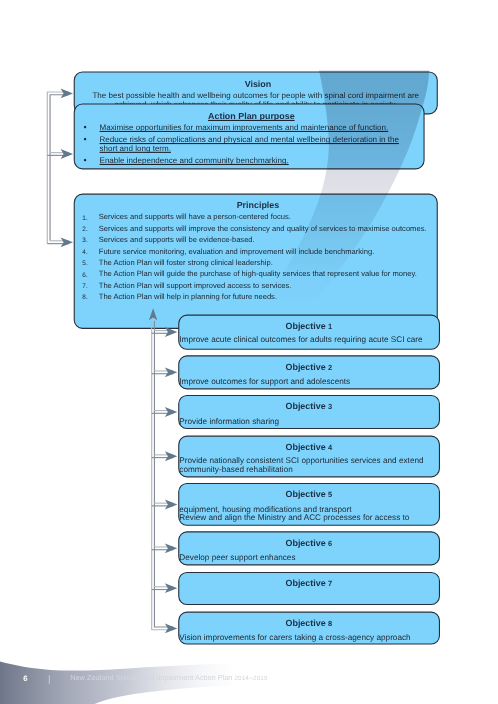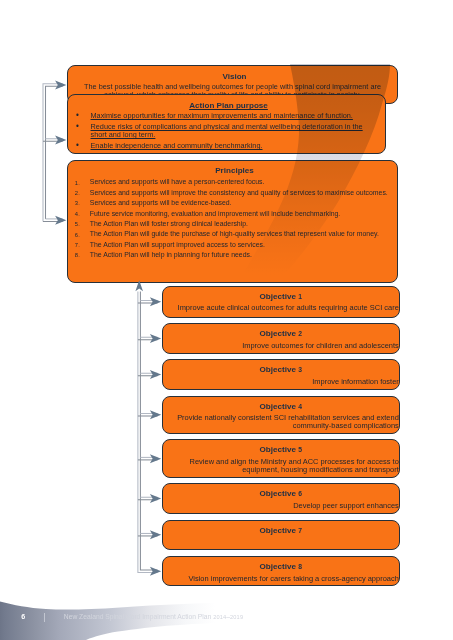--- a/index.html
+++ b/index.html
@@ -8,53 +8,53 @@
        -webkit-font-smoothing:antialiased;}
   #page{position:absolute;left:0;top:0;width:453px;height:640px;background:#fff;}
 
   .layer{position:absolute;left:0;top:0;width:453px;height:640px;}
   #watermark{mix-blend-mode:multiply;z-index:5;}
   #connectors{z-index:8;}
   #footerband{z-index:10;}
   .ft{z-index:12;}
 
   .box{position:absolute;z-index:1;box-sizing:border-box;border:1.1px solid #273039;
-       border-radius:8px;background:#f97316;color:#1e2530;overflow:hidden;}
+       border-radius:8px;background:#7dd3fc;color:#1e2530;overflow:hidden;}
   .ttl{font-weight:bold;color:#1c2f46;text-align:center;}
   .osf{font-size:0.84em;letter-spacing:0.15px;}
 
   
   #vision{left:67px;top:64.5px;width:331px;height:39px;}
   #vision .ttl{font-size:8.1px;line-height:8.1px;padding-top:7px;padding-left:4px;}
   #vision .body{font-size:7.3px;line-height:7.95px;text-align:center;padding-top:2.4px;}
 
   
   #purpose{left:67px;top:94px;width:319px;height:60px;text-decoration:underline;}
   #purpose .ttl{font-size:8.1px;line-height:8.1px;padding-top:7.2px;padding-left:4px;}
   #purpose ul{margin:0;padding:0;list-style:none;}
   #purpose li{font-size:7.3px;line-height:8.1px;position:relative;
               margin-left:22.5px;margin-right:12px;}
   #purpose li+li{margin-top:2.75px;}
   #purpose ul{margin-top:2.2px;}
   #purpose li:before{content:"\2022";position:absolute;left:-14.6px;top:-0.6px;
                      font-size:8.2px;line-height:8.1px;}
 
   
-  #principles{left:67px;top:160px;width:331px;height:123px;}
+  #principles{left:67px;top:176px;width:331px;height:123px;}
   #principles .ttl{font-size:8.1px;line-height:8.1px;padding-top:6.4px;padding-left:4px;}
   #principles ol{margin:2.0px 0 0 0;padding:0;list-style:none;counter-reset:pc;}
   #principles li{font-size:6.9px;line-height:10.37px;position:relative;
                  margin-left:21.8px;margin-right:8px;counter-increment:pc;}
   #principles li:before{content:counter(pc) ".";position:absolute;left:-15.0px;top:0.15px;
                         font-size:5.8px;letter-spacing:0.15px;}
 
   
   .obj{left:162px;width:237.8px;}
   .obj .ttl{font-size:8.1px;line-height:8.1px;padding-top:6.1px;}
-  .obj .body{font-size:7.46px;line-height:8.2px;text-align:right;padding-top:3.5px;}
+  .obj .body{font-size:7.46px;line-height:8.2px;text-align:left;padding-top:3.5px;}
 
   
   .ft{position:absolute;white-space:nowrap;z-index:12;}
   #f-page{left:21.2px;top:613.9px;font-size:7.1px;font-weight:bold;line-height:7.1px;color:#ffffff;}
   #f-sep{left:43.6px;top:613.2px;font-size:8.6px;line-height:8.6px;font-weight:normal;color:#d2d5dd;}
   #f-title{left:63.8px;top:614.0px;font-size:6.72px;line-height:6.72px;color:#d2d5dd;}
 </style>
 </head>
 <body>
 
@@ -115,41 +115,41 @@
   <div id="objectives-layer">
       <div class="box obj" style="top: 285.6px; height: 32.3px;">
         <div class="ttl">Objective <span class="osf">1</span></div>
         <div class="body">
           <div>Improve acute clinical outcomes for adults requiring acute SCI care</div>
         </div>
       </div>
       <div class="box obj" style="top: 323.4px; height: 30.2px;">
         <div class="ttl">Objective <span class="osf">2</span></div>
         <div class="body">
-          <div>Improve outcomes for children and adolescents</div>
+          <div>Improve outcomes for support and adolescents</div>
         </div>
       </div>
       <div class="box obj" style="top: 359.4px; height: 30.2px;">
         <div class="ttl">Objective <span class="osf">3</span></div>
         <div class="body">
-          <div>Improve information foster</div>
+          <div>Provide information sharing</div>
         </div>
       </div>
       <div class="box obj" style="top: 395.5px; height: 38.5px;">
         <div class="ttl">Objective <span class="osf">4</span></div>
         <div class="body">
-          <div>Provide nationally consistent SCI rehabilitation services and extend</div>
-          <div>community-based complications</div>
+          <div>Provide nationally consistent SCI opportunities services and extend</div>
+          <div>community-based rehabilitation</div>
         </div>
       </div>
       <div class="box obj" style="top: 439.4px; height: 38.5px;">
         <div class="ttl">Objective <span class="osf">5</span></div>
         <div class="body">
+          <div>equipment, housing modifications and transport</div>
           <div>Review and align the Ministry and ACC processes for access to</div>
-          <div>equipment, housing modifications and transport</div>
         </div>
       </div>
       <div class="box obj" style="top: 483.4px; height: 30.2px;">
         <div class="ttl">Objective <span class="osf">6</span></div>
         <div class="body">
           <div>Develop peer support enhances</div>
         </div>
       </div>
       <div class="box obj" style="top: 519.6px; height: 30.2px;">
         <div class="ttl">Objective <span class="osf">7</span></div>

